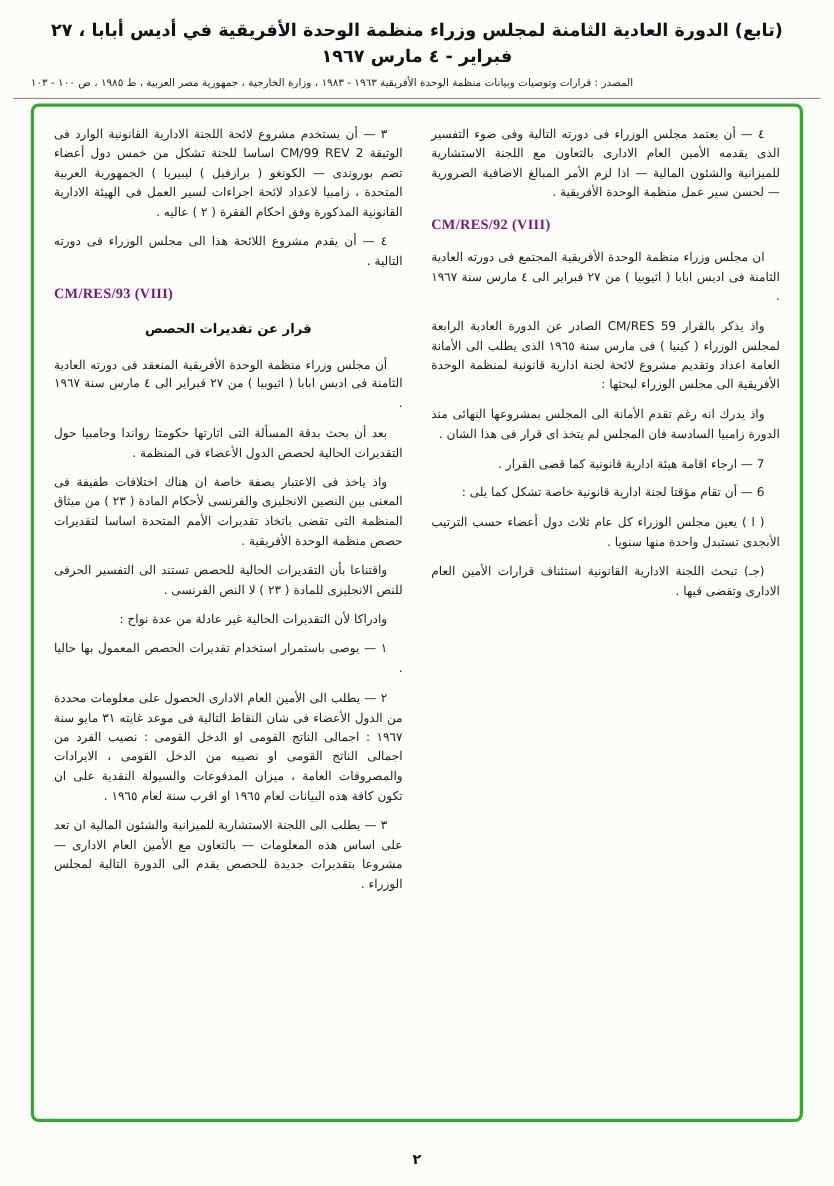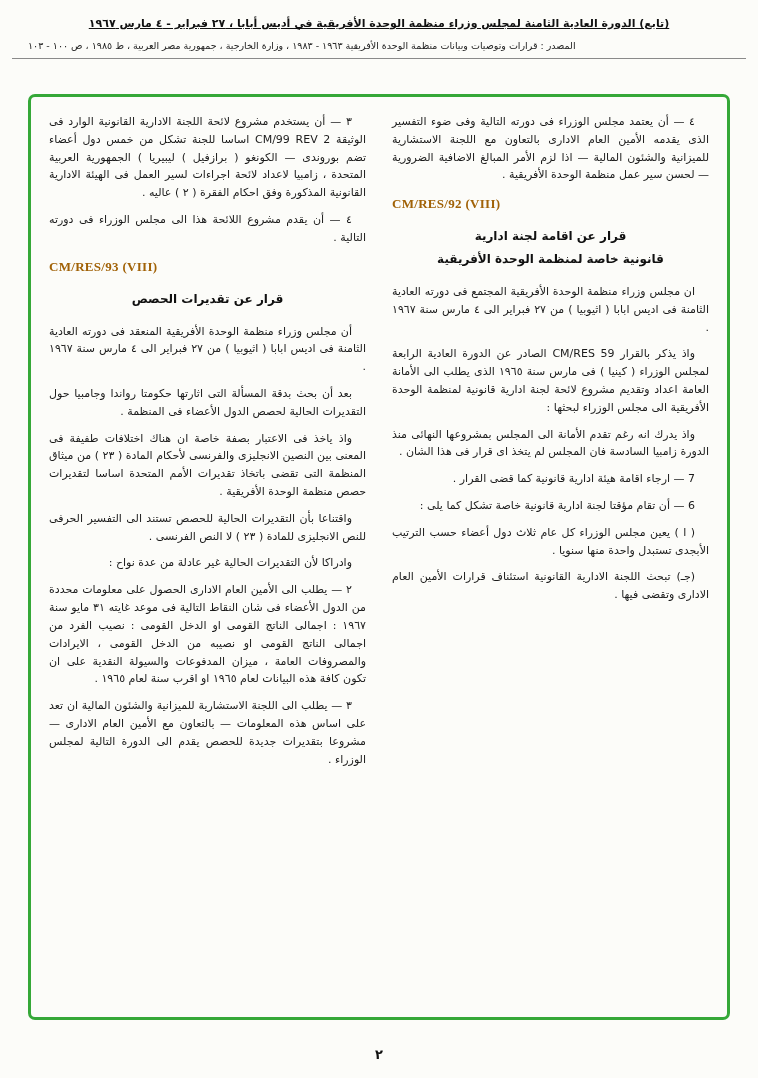--- a/index.html
+++ b/index.html
@@ -21,24 +21,23 @@
 
   
   .header {
     padding: 16px 16px 6px;
     margin: 0 12px;
     border-bottom: 1px solid #8a8a8a;
   }
   .header-title {
     text-align: center;
     font-weight: bold;
-    font-size: 11px;
+    font-size: 16px;
     line-height: 1.45;
     color: #111;
-    text-decoration: underline;
   }
   .header-source {
     margin-top: 7px;
     text-align: left;
     font-size: 9.5px;
     color: #222;
     line-height: 1.4;
   }
 
   
@@ -68,21 +67,21 @@
     text-indent: 14px;
   }
   .res-code {
     direction: ltr;
     text-align: left;
     font-family: "Liberation Serif", serif;
     font-weight: bold;
     font-size: 13px;
     letter-spacing: 0.3px;
     margin: 2px 0 11px;
-    color: #a16207;
+    color: #701a75;
   }
   .title {
     text-align: center;
     font-weight: bold;
     font-size: 12px;
     line-height: 1.9;
     margin: 4px 0 12px;
     color: #111;
   }
 
@@ -106,24 +105,20 @@
   <div class="header">
     <div class="header-title">(تابع) الدورة العادية الثامنة لمجلس وزراء منظمة الوحدة الأفريقية في أديس أبابا ، ٢٧ فبراير - ٤ مارس ١٩٦٧</div>
     <div class="header-source">المصدر : قرارات وتوصيات وبيانات منظمة الوحدة الأفريقية ١٩٦٣ - ١٩٨٣ ، وزارة الخارجية ، جمهورية مصر العربية ، ط ١٩٨٥ ، ص ١٠٠ - ١٠٣</div>
   </div>
 
   <div class="content-box">
 
     <div class="col">
       <p class="para">٤ — أن يعتمد مجلس الوزراء فى دورته التالية وفى ضوء التفسير الذى يقدمه الأمين العام الادارى بالتعاون مع اللجنة الاستشارية للميزانية والشئون المالية — اذا لزم الأمر المبالغ الاضافية الضرورية — لحسن سير عمل منظمة الوحدة الأفريقية .</p>
       <div class="res-code">CM/RES/92 (VIII)</div>
-      <div class="title">
-        <div>قرار عن اقامة لجنة ادارية</div>
-        <div>قانونية خاصة لمنظمة الوحدة الأفريقية</div>
-      </div>
       <p class="para">ان مجلس وزراء منظمة الوحدة الأفريقية المجتمع فى دورته العادية الثامنة فى اديس ابابا ( اثيوبيا ) من ٢٧ فبراير الى ٤ مارس سنة ١٩٦٧ .</p>
       <p class="para">واذ يذكر بالقرار CM/RES 59 الصادر عن الدورة العادية الرابعة لمجلس الوزراء ( كينيا ) فى مارس سنة ١٩٦٥ الذى يطلب الى الأمانة العامة اعداد وتقديم مشروع لائحة لجنة ادارية قانونية لمنظمة الوحدة الأفريقية الى مجلس الوزراء لبحثها :</p>
       <p class="para">واذ يدرك انه رغم تقدم الأمانة الى المجلس بمشروعها النهائى منذ الدورة زامبيا السادسة فان المجلس لم يتخذ اى قرار فى هذا الشان .</p>
       <p class="para">7 — ارجاء اقامة هيئة ادارية قانونية كما قضى القرار .</p>
       <p class="para">6 — أن تقام مؤقتا لجنة ادارية قانونية خاصة تشكل كما يلى :</p>
       <p class="para">( ا ) يعين مجلس الوزراء كل عام ثلاث دول أعضاء حسب الترتيب الأبجدى تستبدل واحدة منها سنويا .</p>
       <p class="para">(جـ) تبحث اللجنة الادارية القانونية استئناف قرارات الأمين العام الادارى وتقضى فيها .</p>
     </div>
 
     <div class="col">
@@ -131,20 +126,21 @@
       <p class="para">٤ — أن يقدم مشروع اللائحة هذا الى مجلس الوزراء فى دورته التالية .</p>
       <div class="res-code">CM/RES/93 (VIII)</div>
       <div class="title">
         <div>قرار عن تقديرات الحصص</div>
       </div>
       <p class="para">أن مجلس وزراء منظمة الوحدة الأفريقية المنعقد فى دورته العادية الثامنة فى اديس ابابا ( اثيوبيا ) من ٢٧ فبراير الى ٤ مارس سنة ١٩٦٧ .</p>
       <p class="para">بعد أن بحث بدقة المسألة التى اثارتها حكومتا رواندا وجامبيا حول التقديرات الحالية لحصص الدول الأعضاء فى المنظمة .</p>
       <p class="para">واذ ياخذ فى الاعتبار بصفة خاصة ان هناك اختلافات طفيفة فى المعنى بين النصين الانجليزى والفرنسى لأحكام المادة ( ٢٣ ) من ميثاق المنظمة التى تقضى باتخاذ تقديرات الأمم المتحدة اساسا لتقديرات حصص منظمة الوحدة الأفريقية .</p>
       <p class="para">واقتناعا بأن التقديرات الحالية للحصص تستند الى التفسير الحرفى للنص الانجليزى للمادة ( ٢٣ ) لا النص الفرنسى .</p>
       <p class="para">وادراكا لأن التقديرات الحالية غير عادلة من عدة نواح :</p>
+      <p class="para">١ — يوصى باستمرار استخدام تقديرات الحصص المعمول بها حاليا .</p>
       <p class="para">٢ — يطلب الى الأمين العام الادارى الحصول على معلومات محددة من الدول الأعضاء فى شان النقاط التالية فى موعد غايته ٣١ مايو سنة ١٩٦٧ : اجمالى الناتج القومى او الدخل القومى : نصيب الفرد من اجمالى الناتج القومى او نصيبه من الدخل القومى ، الايرادات والمصروفات العامة ، ميزان المدفوعات والسيولة النقدية على ان تكون كافة هذه البيانات لعام ١٩٦٥ او اقرب سنة لعام ١٩٦٥ .</p>
       <p class="para">٣ — يطلب الى اللجنة الاستشارية للميزانية والشئون المالية ان تعد على اساس هذه المعلومات — بالتعاون مع الأمين العام الادارى — مشروعا بتقديرات جديدة للحصص يقدم الى الدورة التالية لمجلس الوزراء .</p>
     </div>
 
   </div>
 
   <div class="page-number">٢</div>
 
 </div>
 

